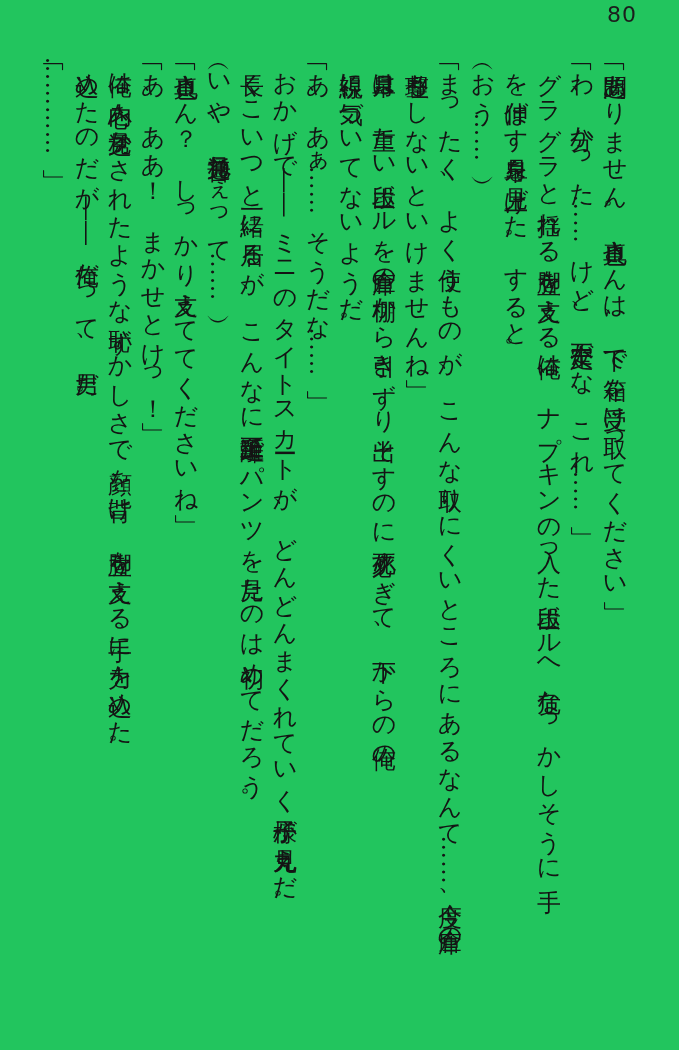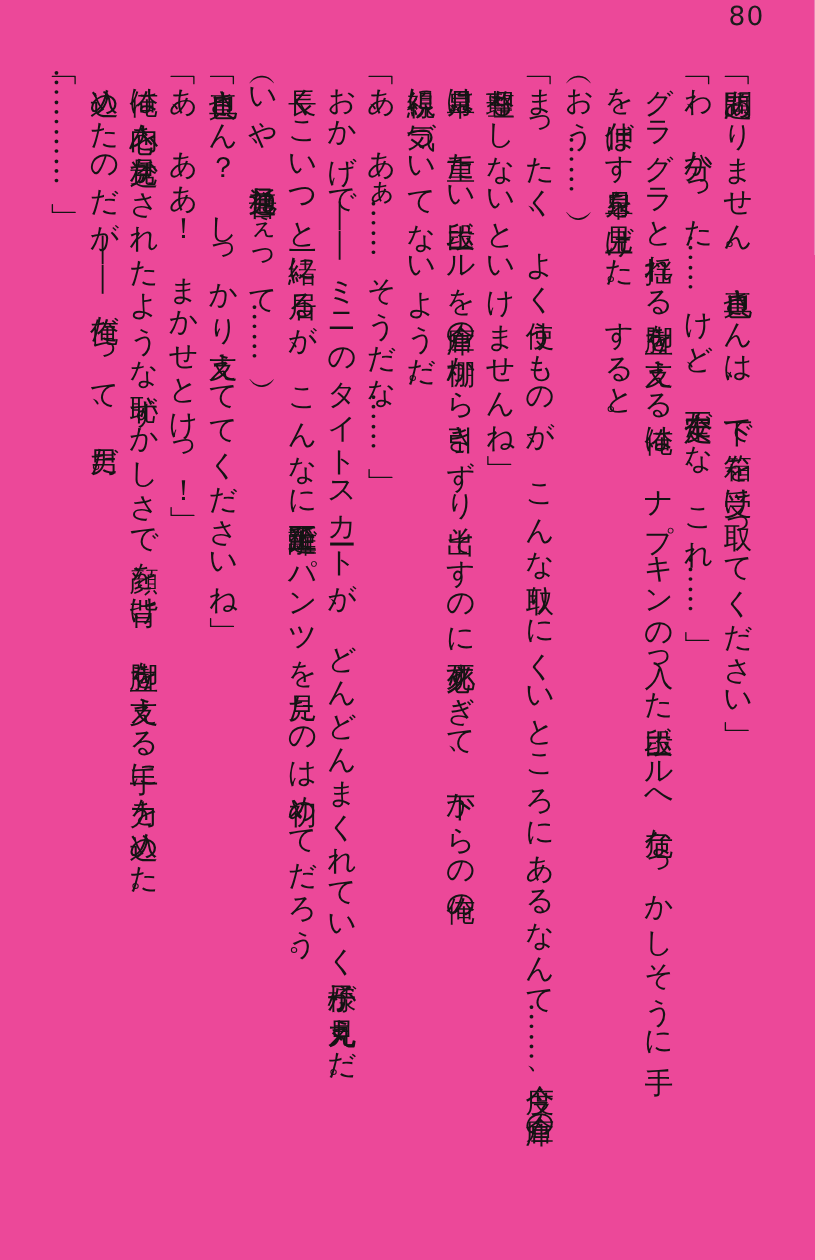--- a/index.html
+++ b/index.html
@@ -4,21 +4,21 @@
 <style>
   html, body {
     margin: 0;
     padding: 0;
     background: #e8e8e8;
   }
   .page {
     position: relative;
     width: 679px;
     height: 1050px;
-    background: #ec4899;
+    background: #22c55e;
     overflow: hidden;
     box-sizing: border-box;
     text-decoration: underline;
   }
   .page-number {
     position: absolute;
     top: 2px;
     right: 42px;
     font-family: "DejaVu Sans", "Liberation Sans", sans-serif;
     font-size: 22px;

